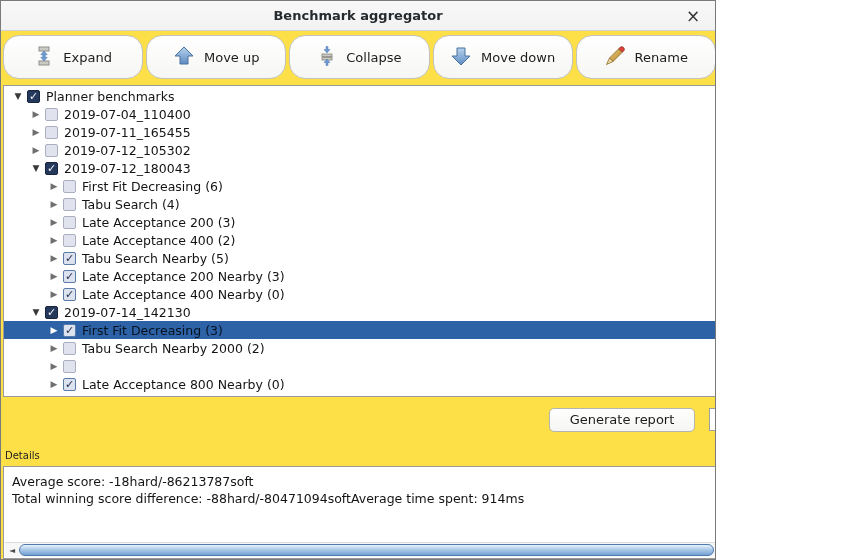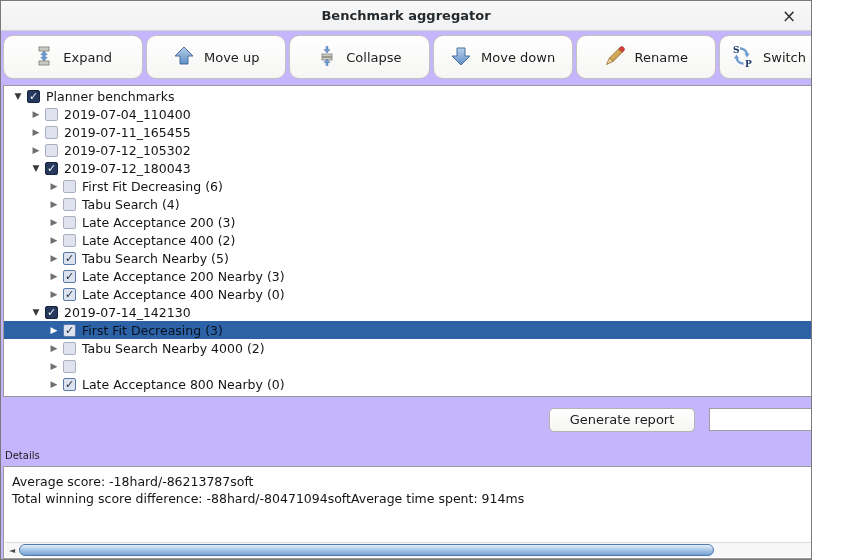--- a/index.html
+++ b/index.html
@@ -1,39 +1,39 @@
 <!DOCTYPE html>
 <html><head>
 <meta charset="utf-8">
 <style>
   * { margin:0; padding:0; box-sizing:border-box; }
   html,body { width:860px; height:560px; font-family:"DejaVu Sans", sans-serif; }
   .window {
-    position:relative; width:812px; height:560px; background:#c4b5fd;
+    position:relative; width:716px; height:560px; background:#fde047;
     border:1px solid #7a7a7a; overflow:hidden;
   }
   
   .titlebar {
     position:absolute; left:0; top:0; width:100%; height:30px;
     background:linear-gradient(#f8f8f8,#f2f2f2); border-bottom:1px solid #d2d2d2;
     display:flex; align-items:center; justify-content:center;
   }
   .titlebar .title { font-size:13px; font-weight:bold; color:#242a2e; }
   .titlebar .close {
     position:absolute; right:12px; top:5px; font-size:17px; color:#333;
     width:20px; height:20px; text-align:center; line-height:20px; cursor:default;
   }
   
   .toolbar {
     position:absolute; left:2px; top:34px; width:856px; height:46px;
     display:flex; gap:3px;
   }
   .tbtn {
     flex:1; height:44px; background:linear-gradient(#ffffff,#f6f6f4);
-    border:1px solid #c2c2be; border-radius:10px;
+    border:1px solid #c2c2be; border-radius:16px;
     display:flex; align-items:center; justify-content:center; gap:9px;
     font-size:13px; color:#1c1c1c;
   }
   .tbtn svg { flex:none; }
   
   .tree-panel {
     position:absolute; left:2px; top:84px; width:856px; height:312px;
     background:#ffffff; border:1px solid #9a9a9a; overflow:hidden;
   }
   .tree-rows { position:absolute; left:0; top:1px; right:17px; }
@@ -250,21 +250,21 @@
           <span>2019-07-14_142130</span>
         </div>
         <div class="tree-row selected" style="padding-left: 44px;">
           <span class="tw right">▶</span>
           <span class="cb checked">✓</span>
           <span>First Fit Decreasing (3)</span>
         </div>
         <div class="tree-row" style="padding-left: 44px;">
           <span class="tw right">▶</span>
           <span class="cb unchecked"></span>
-          <span>Tabu Search Nearby 4000 (2)</span>
+          <span>Tabu Search Nearby 2000 (2)</span>
         </div>
         <div class="tree-row" style="padding-left: 44px;">
           <span class="tw right">▶</span>
           <span class="cb unchecked"></span>
         </div>
         <div class="tree-row" style="padding-left: 44px;">
           <span class="tw right">▶</span>
           <span class="cb checked">✓</span>
           <span>Late Acceptance 800 Nearby (0)</span>
         </div>

